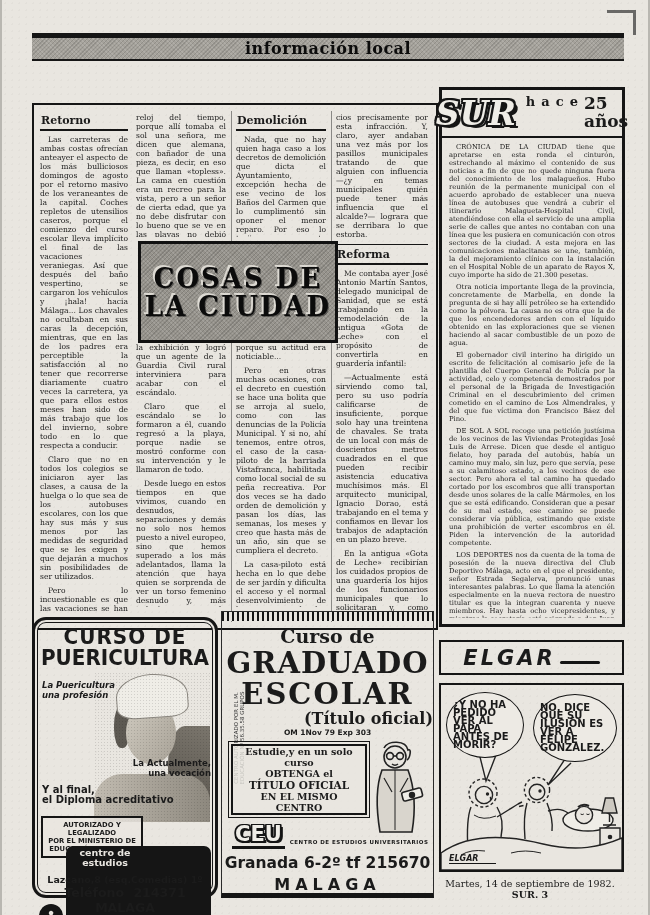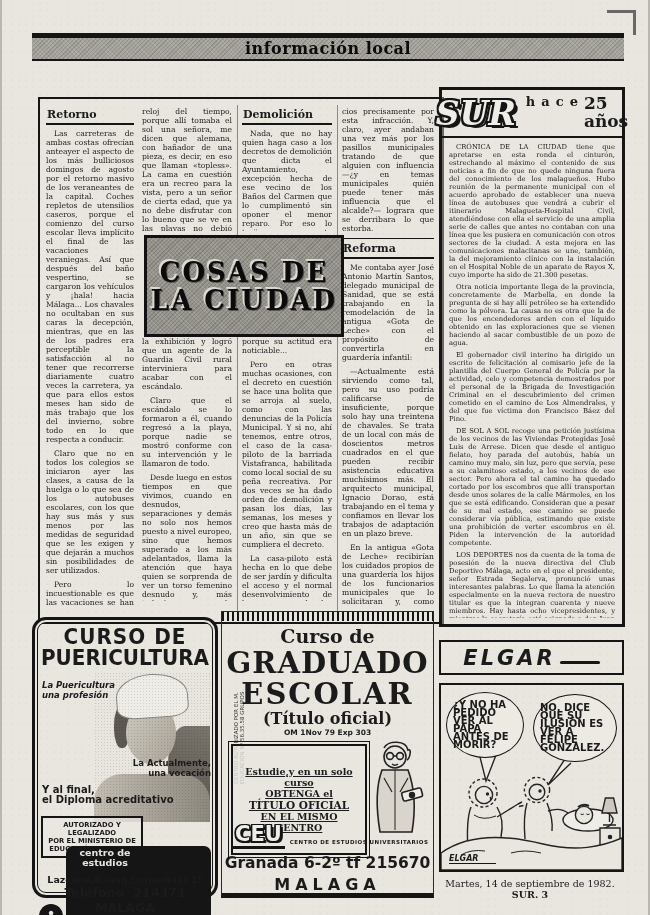--- a/index.html
+++ b/index.html
@@ -7,21 +7,21 @@
         background-image:radial-gradient(rgba(0,0,0,0.028) 1px,transparent 1px);background-size:7px 7px;
         font-family:"DejaVu Serif",serif;color:#1b1b1b;overflow:hidden;}
   
   .hdr{position:absolute;left:30px;top:33px;width:592px;border-top:5px solid #151515;border-bottom:2px solid #151515;}
   .hdr-band{height:21px;background:#a5a29b;
     background-image:repeating-linear-gradient(135deg,rgba(20,20,20,.14) 0 1px,transparent 1px 3px),
                      repeating-linear-gradient(45deg,rgba(255,255,255,.12) 0 1px,transparent 1px 3px);
     text-align:center;line-height:21px;font-weight:900;font-size:16px;letter-spacing:.5px;color:#0c0c0c;}
   .regmark{position:absolute;right:12px;top:10px;width:26px;height:22px;border-top:3px solid #333;border-right:3px solid #333;opacity:.7;}
   
-  .mainbox{position:absolute;left:30px;top:97px;width:402px;height:523px;border:2px solid #151515;margin-left:6px;}
+  .mainbox{position:absolute;left:30px;top:103px;width:402px;height:523px;border:2px solid #151515;}
   .vrule{position:absolute;top:6px;bottom:6px;width:1px;background:#3a3a3a;opacity:.55;}
   .col{position:absolute;overflow:hidden;}
   .bodytext{margin:0 0 5px 0;font-size:7.6px;line-height:9px;text-align:justify;text-indent:8px;}
   .colhead{margin:0 0 4px 0;padding:1px 0 2px 1px;font-size:11px;font-weight:900;border-bottom:2px solid #151515;}
   .colhead.rule-top{border-top:1.5px solid #151515;padding-top:3px;margin-top:2px;}
   
   .cosas{position:absolute;left:104px;top:136px;width:194px;height:96px;border:3px solid #111;
     background:#96938c;
     background-image:repeating-linear-gradient(135deg,rgba(20,20,20,.16) 0 1px,transparent 1px 3px),
                      repeating-linear-gradient(45deg,rgba(255,255,255,.12) 0 1px,transparent 1px 3px);
@@ -63,24 +63,24 @@
   .puer-addr{position:absolute;left:0;right:0;top:254px;text-align:center;font-weight:900;font-size:9.5px;}
   .puer-tel{position:absolute;left:0;right:0;top:265px;text-align:center;font-weight:900;font-size:12.5px;word-spacing:5px;}
   .ad-grad{position:absolute;left:219px;top:611px;width:213px;height:287px;border:1px solid #2a2a2a;border-bottom:5px solid #151515;box-sizing:border-box;}
   .grad-fringe{position:absolute;top:0;left:0;right:0;height:9px;
     background:repeating-linear-gradient(90deg,#151515 0 2px,transparent 2px 5px),linear-gradient(#e9e6e0,#e9e6e0);}
   .grad-side{position:absolute;left:-38px;top:120px;width:110px;transform:rotate(-90deg);transform-origin:center;
     font-family:"DejaVu Sans",sans-serif;font-size:5.5px;color:#3c3c3c;text-align:center;}
   .grad-t0{position:absolute;top:13px;left:0;right:0;text-align:center;font-weight:900;font-size:19px;}
   .grad-t1{position:absolute;top:33px;left:0;right:0;text-align:center;font-weight:900;font-size:29px;letter-spacing:1px;transform:scaleY(1.05);}
   .grad-t2{position:absolute;top:64px;left:0;right:0;text-align:center;font-weight:900;font-size:29px;letter-spacing:2px;transform:scaleY(1.05);}
-  .grad-sub{position:absolute;top:97px;left:0;right:0;text-align:center;font-weight:900;font-size:16px;}
+  .grad-sub{position:absolute;top:97px;left:0;right:0;text-align:right;font-weight:900;font-size:16px;}
   .grad-om{position:absolute;top:116px;left:0;right:0;text-align:center;font-family:"DejaVu Sans",sans-serif;font-weight:700;font-size:7.5px;}
   .grad-box{position:absolute;left:9px;top:132px;width:126px;border:2px solid #151515;outline:1px solid #151515;outline-offset:2px;
-    padding:20px 3px;text-align:center;background:rgba(233,230,224,.8);text-decoration:underline;}
+    padding:0 3px;text-align:center;background:rgba(233,230,224,.8);}
   .grad-box .g1{font-weight:900;font-size:9.5px;}
   .grad-box .g2{font-weight:900;font-size:9.5px;}
   .grad-box .g3{font-weight:900;font-size:10.5px;font-variant:small-caps;}
   .grad-box .g4{font-weight:900;font-size:9.5px;font-variant:small-caps;}
   .grad-cartoon{position:absolute;right:3px;top:126px;}
   .ceu-row{position:absolute;left:10px;top:212px;display:flex;align-items:flex-end;gap:5px;}
   .ceu{font-family:"DejaVu Sans",sans-serif;font-weight:900;font-size:21px;line-height:1;color:#efede7;
     text-shadow:-1.5px -1.5px 0 #151515,1.5px -1.5px 0 #151515,-1.5px 1.5px 0 #151515,1.5px 1.5px 0 #151515,
                 -1.5px 0 0 #151515,1.5px 0 0 #151515,0 -1.5px 0 #151515,0 1.5px 0 #151515,3px 2px 0 #151515;
     border-bottom:3px solid #151515;padding:0 3px 1px;}

